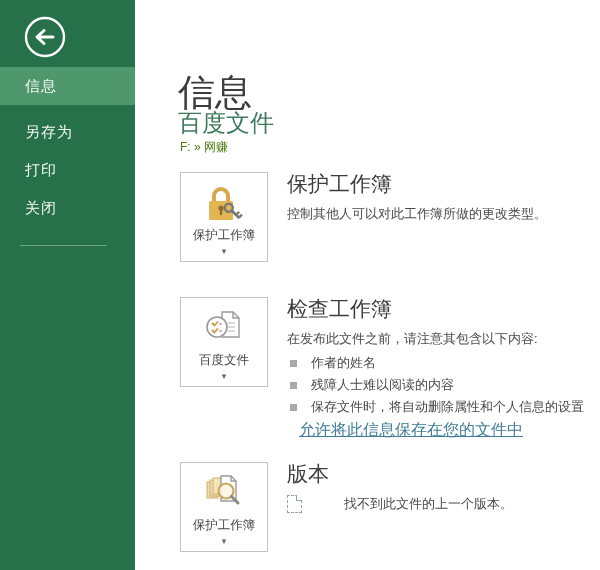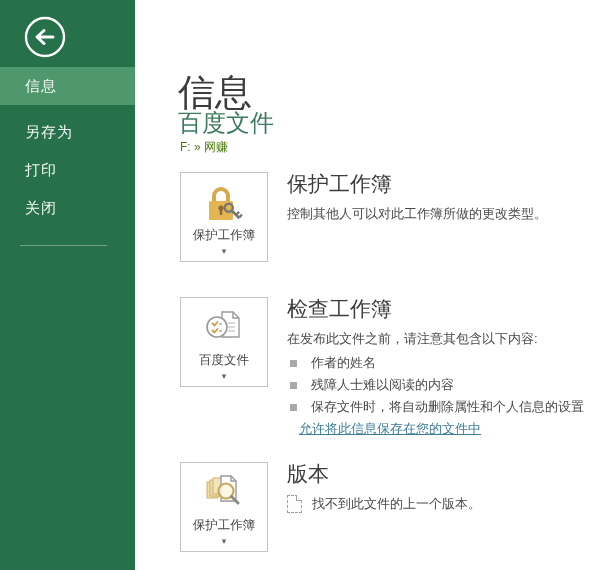--- a/index.html
+++ b/index.html
@@ -29,25 +29,25 @@
     align-items:center;justify-content:center;cursor:pointer;box-sizing:content-box;padding:0;}
   .big-btn .icn{height:42px;display:flex;align-items:flex-end;justify-content:center;padding-top:4px;}
   .big-btn .lbl{font-size:12.5px;color:#444;margin-top:3px;white-space:nowrap;}
   .big-btn .chev{font-size:9px;color:#666;line-height:9px;margin-top:3px;}
   .sec-info{margin-left:19px;width:335px;}
   .sec-info h2{margin:0 0 9px;font-size:21px;font-weight:400;color:#3d3d3d;line-height:1.15;}
   .sec-info .desc{margin:0;font-size:13px;color:#4a4a4a;line-height:18px;}
   .bullets{list-style:none;margin:4px 0 0;padding:0;}
   .bullets li{position:relative;padding-left:24px;font-size:13px;color:#4a4a4a;line-height:22px;white-space:nowrap;}
   .bullets li::before{content:"";position:absolute;left:3px;top:8px;width:7px;height:7px;background:#a9a9a9;}
-  .info-link{display:inline-block;margin:2px 0 4px 12px;font-size:13px;color:#3e7e96;text-decoration:underline;cursor:pointer;}
+  .info-link{display:inline-block;margin:2px 0 4px 12px;font-size:16px;color:#3e7e96;text-decoration:underline;cursor:pointer;}
   .ver-row{display:flex;align-items:center;margin-top:7px;}
   .ver-file{width:13px;height:16px;border:1px dashed #9aa49e;background:#fdfdfd;position:relative;margin-right:10px;flex:none;}
   .ver-file::after{content:"";position:absolute;right:-1px;top:-1px;width:5px;height:5px;background:#fff;border-left:1px dashed #9aa49e;border-bottom:1px dashed #9aa49e;}
-  .ver-text{font-size:13px;color:#4a4a4a;}
+  .ver-text{font-size:13px;color:#4a4a4a;margin-left:32px;}
 </style>
 </head>
 <body>
 
 <aside class="sidebar">
   <div class="back-btn">
     <span>
       <svg width="44" height="44" viewBox="0 0 44 44">
         <circle cx="22" cy="22" r="19" fill="none" stroke="#ffffff" stroke-width="2.4"></circle>
         <path d="M30 22 H15 M21 15.5 L14 22 L21 28.5" fill="none" stroke="#ffffff" stroke-width="3" stroke-linecap="round" stroke-linejoin="round"></path>

